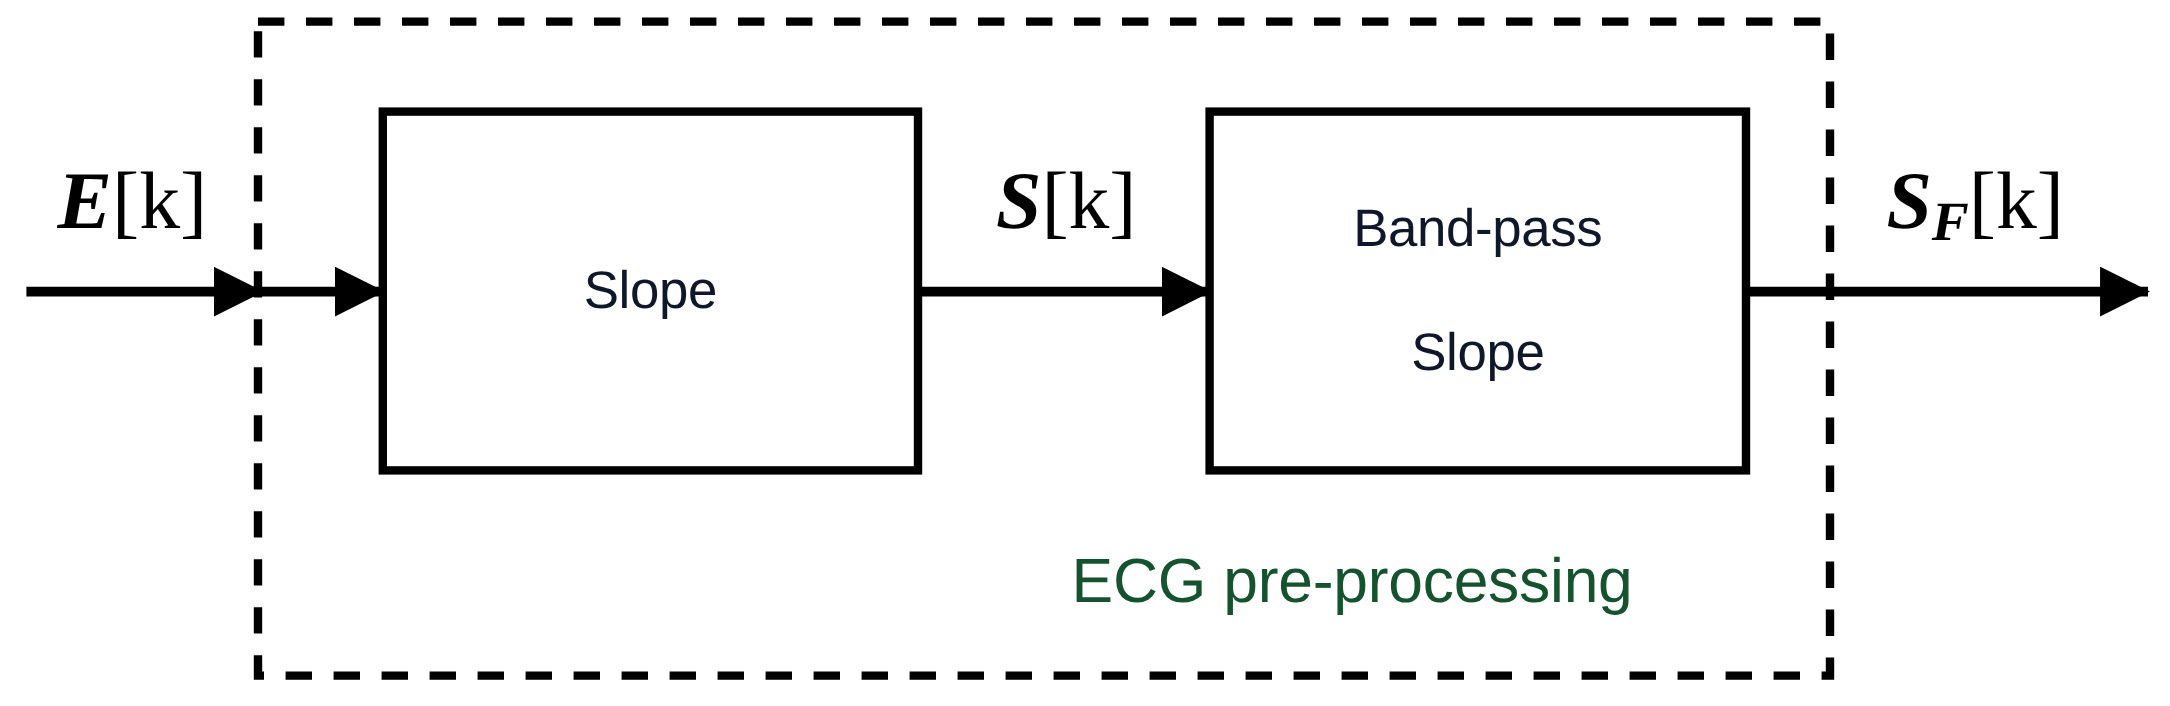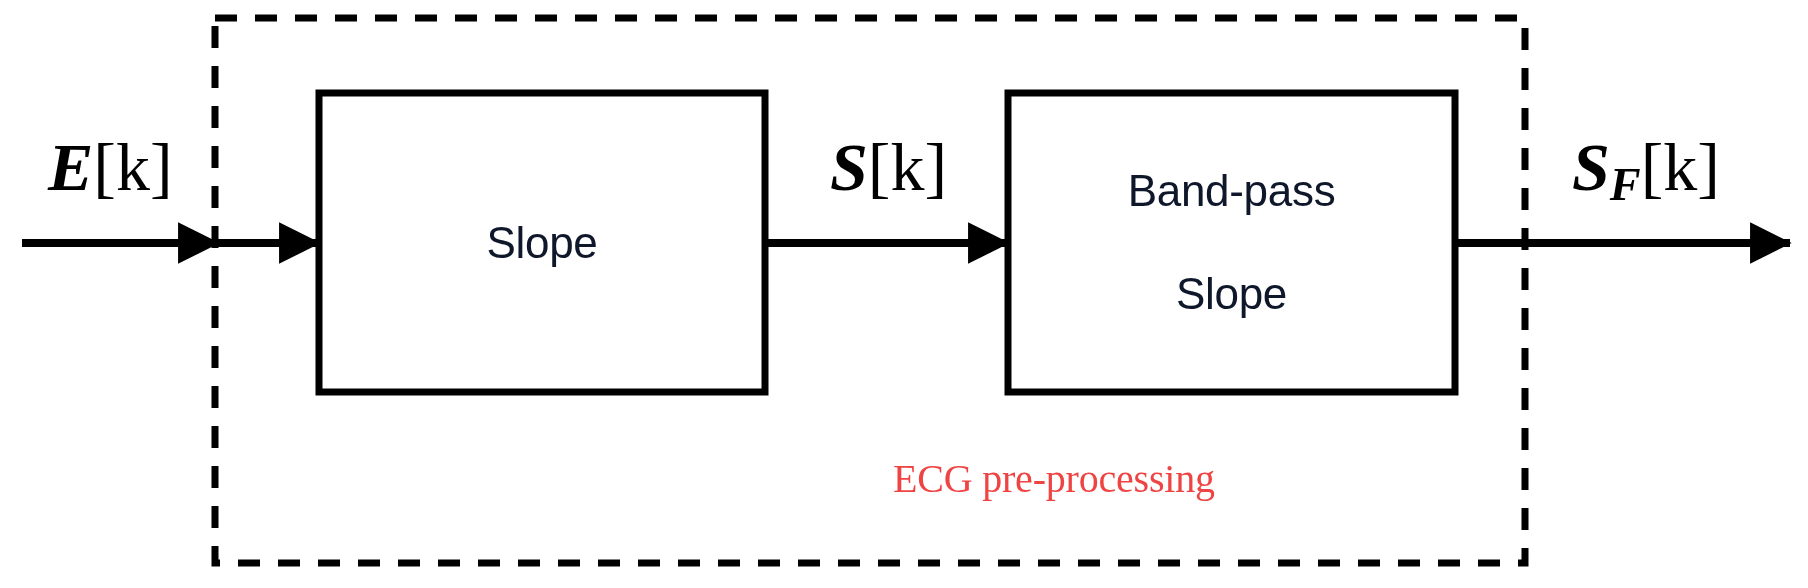--- a/index.html
+++ b/index.html
@@ -53,23 +53,23 @@
   }
   .sig-label .sub {
     font-size: 0.68em;
     vertical-align: -0.22em;
     font-style: italic;
     font-weight: bold;
     letter-spacing: 0;
   }
   .group-label {
     position: absolute;
-    font-family: Liberation Serif, serif;
-    font-size: 40px;
-    color: #ef4444;
+    font-family: Liberation Sans, sans-serif;
+    font-size: 52px;
+    color: #14532d;
     white-space: nowrap;
     letter-spacing: -0.2px;
   }
 </style>
 </head>
 <body>
 
 <div id="canvas">
 
   <svg class="layer" viewBox="0 0 1808 588" xmlns="http://www.w3.org/2000/svg">

